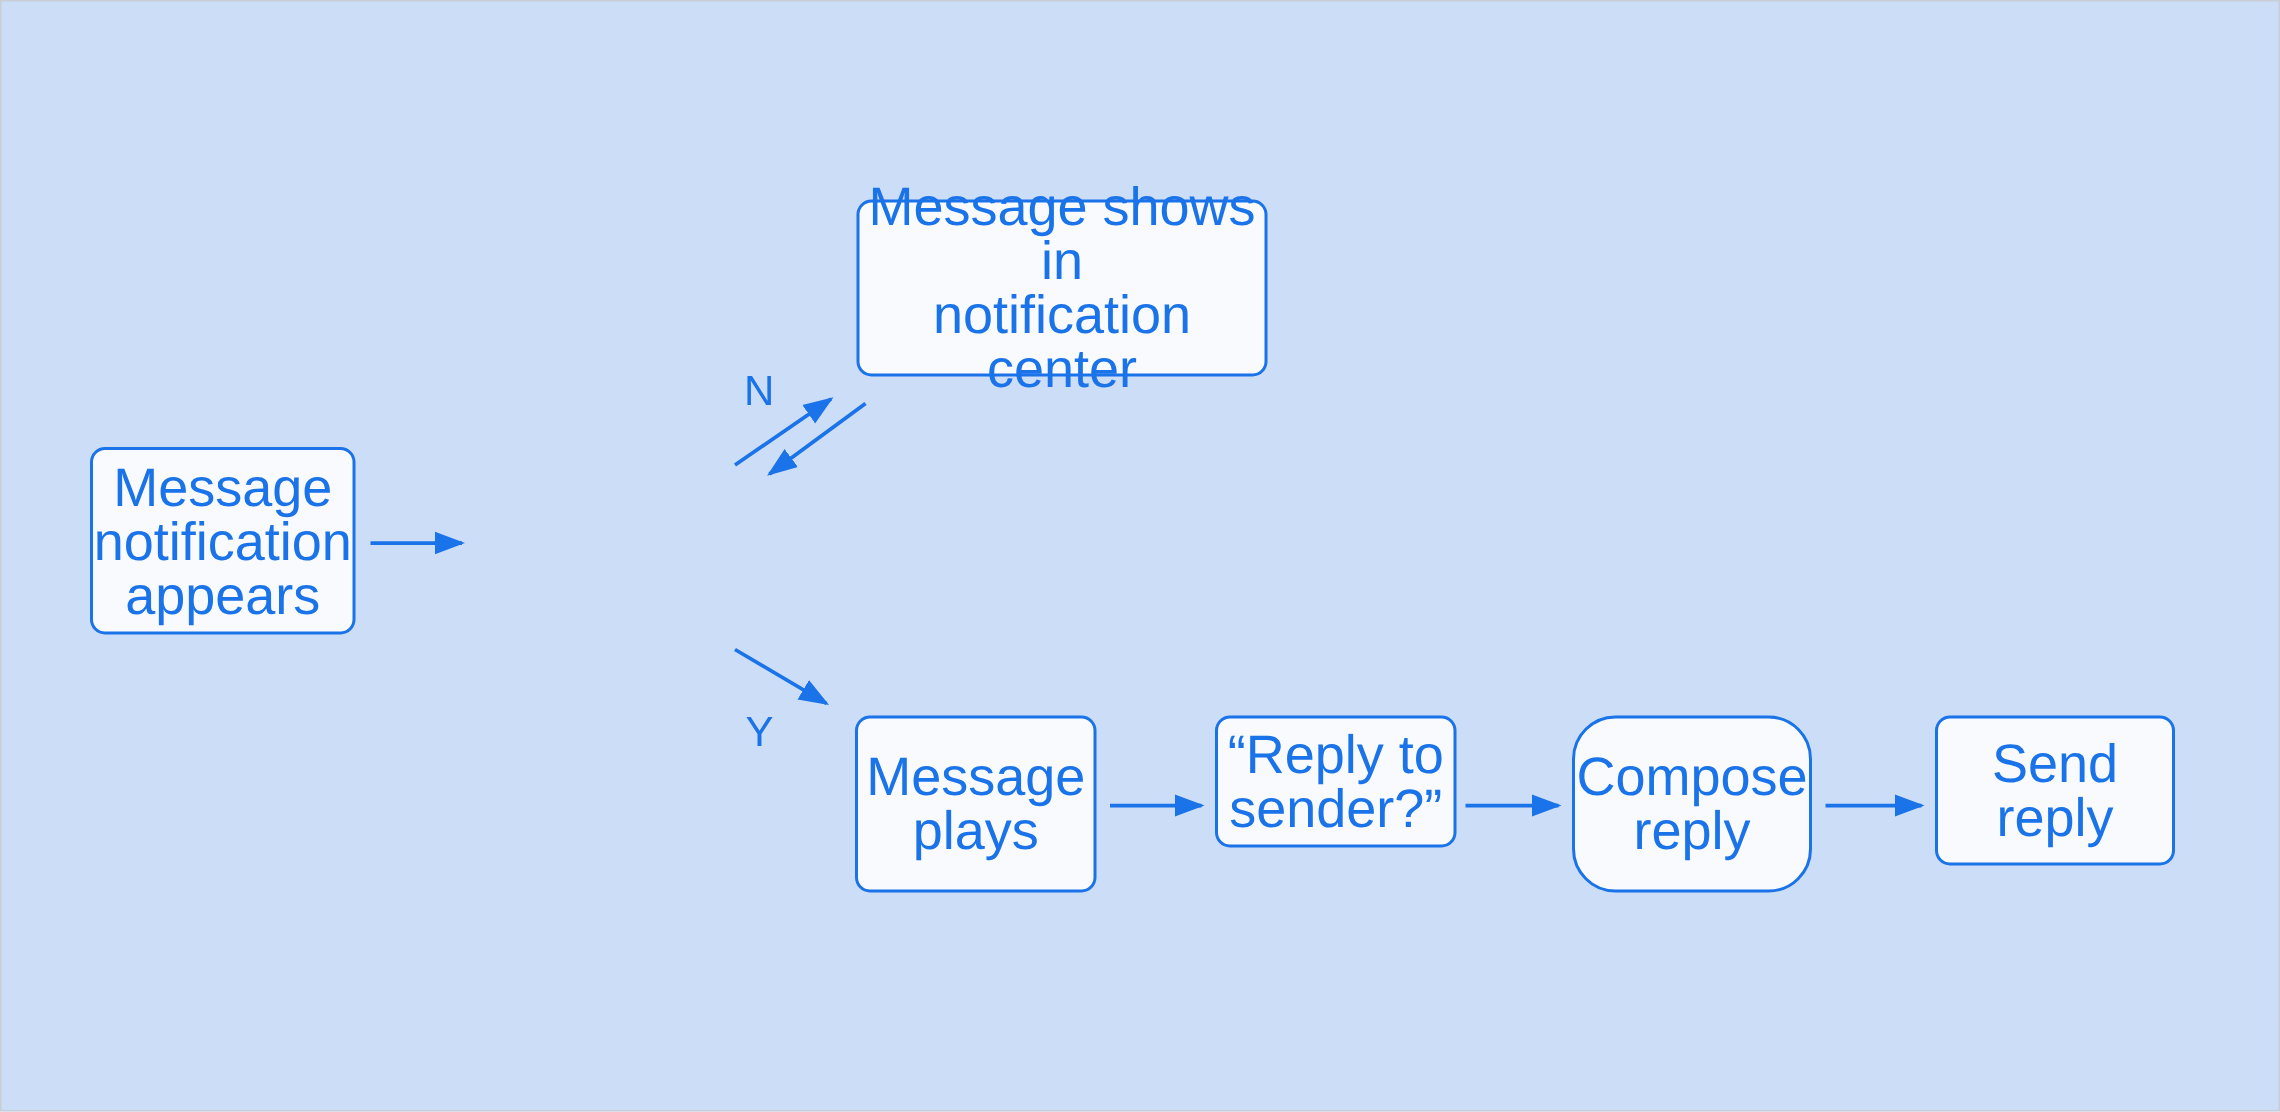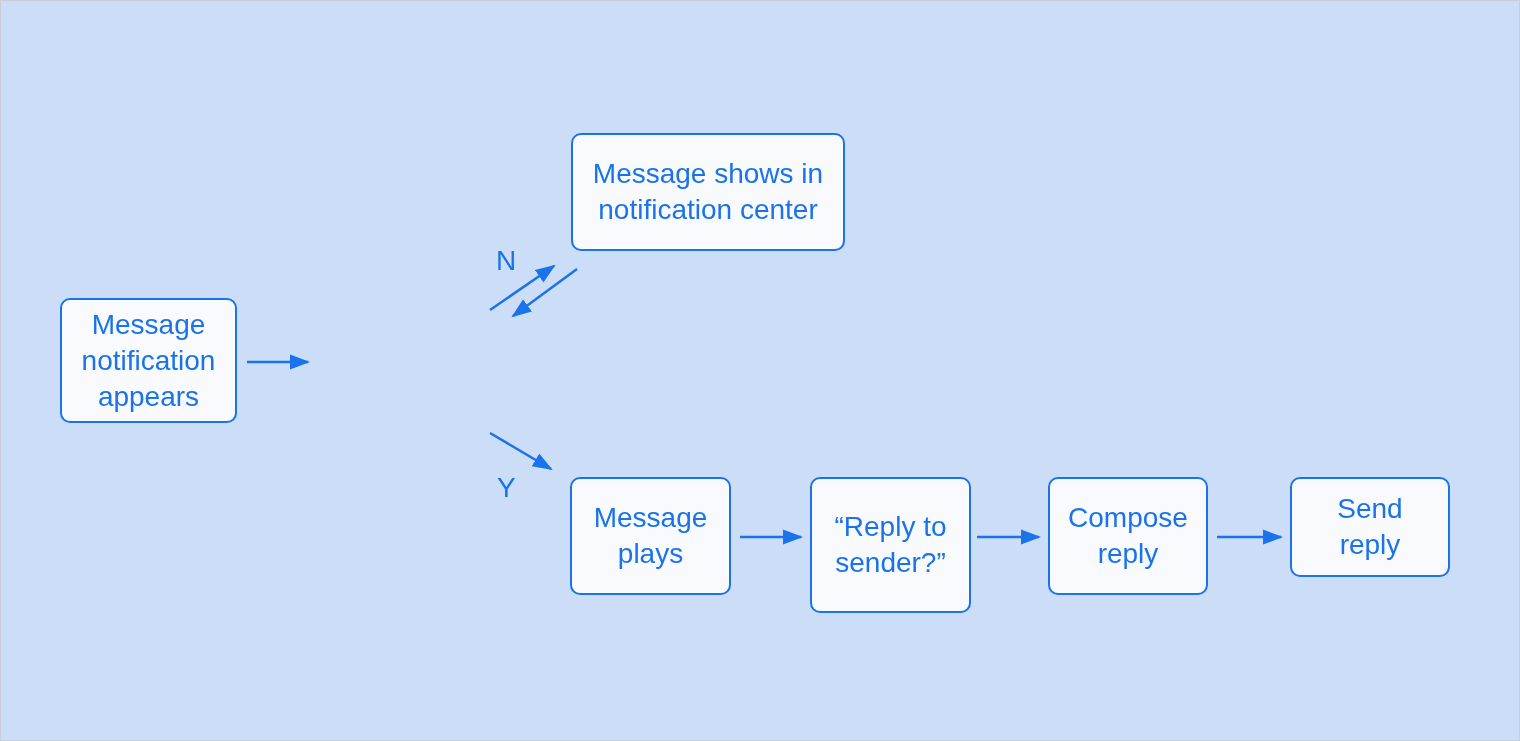--- a/index.html
+++ b/index.html
@@ -30,42 +30,42 @@
     stroke-width: 2.5;
     fill: none;
   }
   #arrowhead polygon { fill: var(--blue); }
   .node {
     position: absolute;
     display: flex;
     align-items: center;
     justify-content: center;
     text-align: center;
-    font-size: 28px;
+    font-size: 36px;
     line-height: 36px;
     color: var(--blue);
   }
   .box {
     background: var(--node-fill);
     border: 2px solid var(--blue);
     border-radius: 10px;
   }
   .decision {
     background: var(--green-fill);
     border: 2.5px solid var(--green);
     border-radius: 50%;
     color: var(--green);
   }
   .label { white-space: pre-line; }
   .pos-start   { left: 60px;   top: 298px; width: 177px; height: 125px; }
   .pos-circle  { left: 322px;  top: 270px; width: 184px; height: 184px; }
   .pos-top     { left: 571px;  top: 133px; width: 274px; height: 118px; }
   .pos-plays   { left: 570px;  top: 477px; width: 161px; height: 118px; }
-  .pos-reply   { left: 810px;  top: 477px; width: 161px; height: 136px; }
-  .pos-compose { left: 1048px; top: 477px; width: 160px; height: 118px; }
+  .pos-reply   { left: 810px;  top: 477px; width: 161px; height: 88px; }
+  .pos-compose { left: 1048px; top: 477px; width: 160px; height: 118px; border-radius: 29px; }
   .pos-send    { left: 1290px; top: 477px; width: 160px; height: 100px; }
   .branch-label {
     position: absolute;
     color: var(--blue);
     font-size: 28px;
     line-height: 28px;
   }
   .pos-n { left: 496px; top: 247px; }
   .pos-y { left: 497px; top: 474px; }
 </style>

